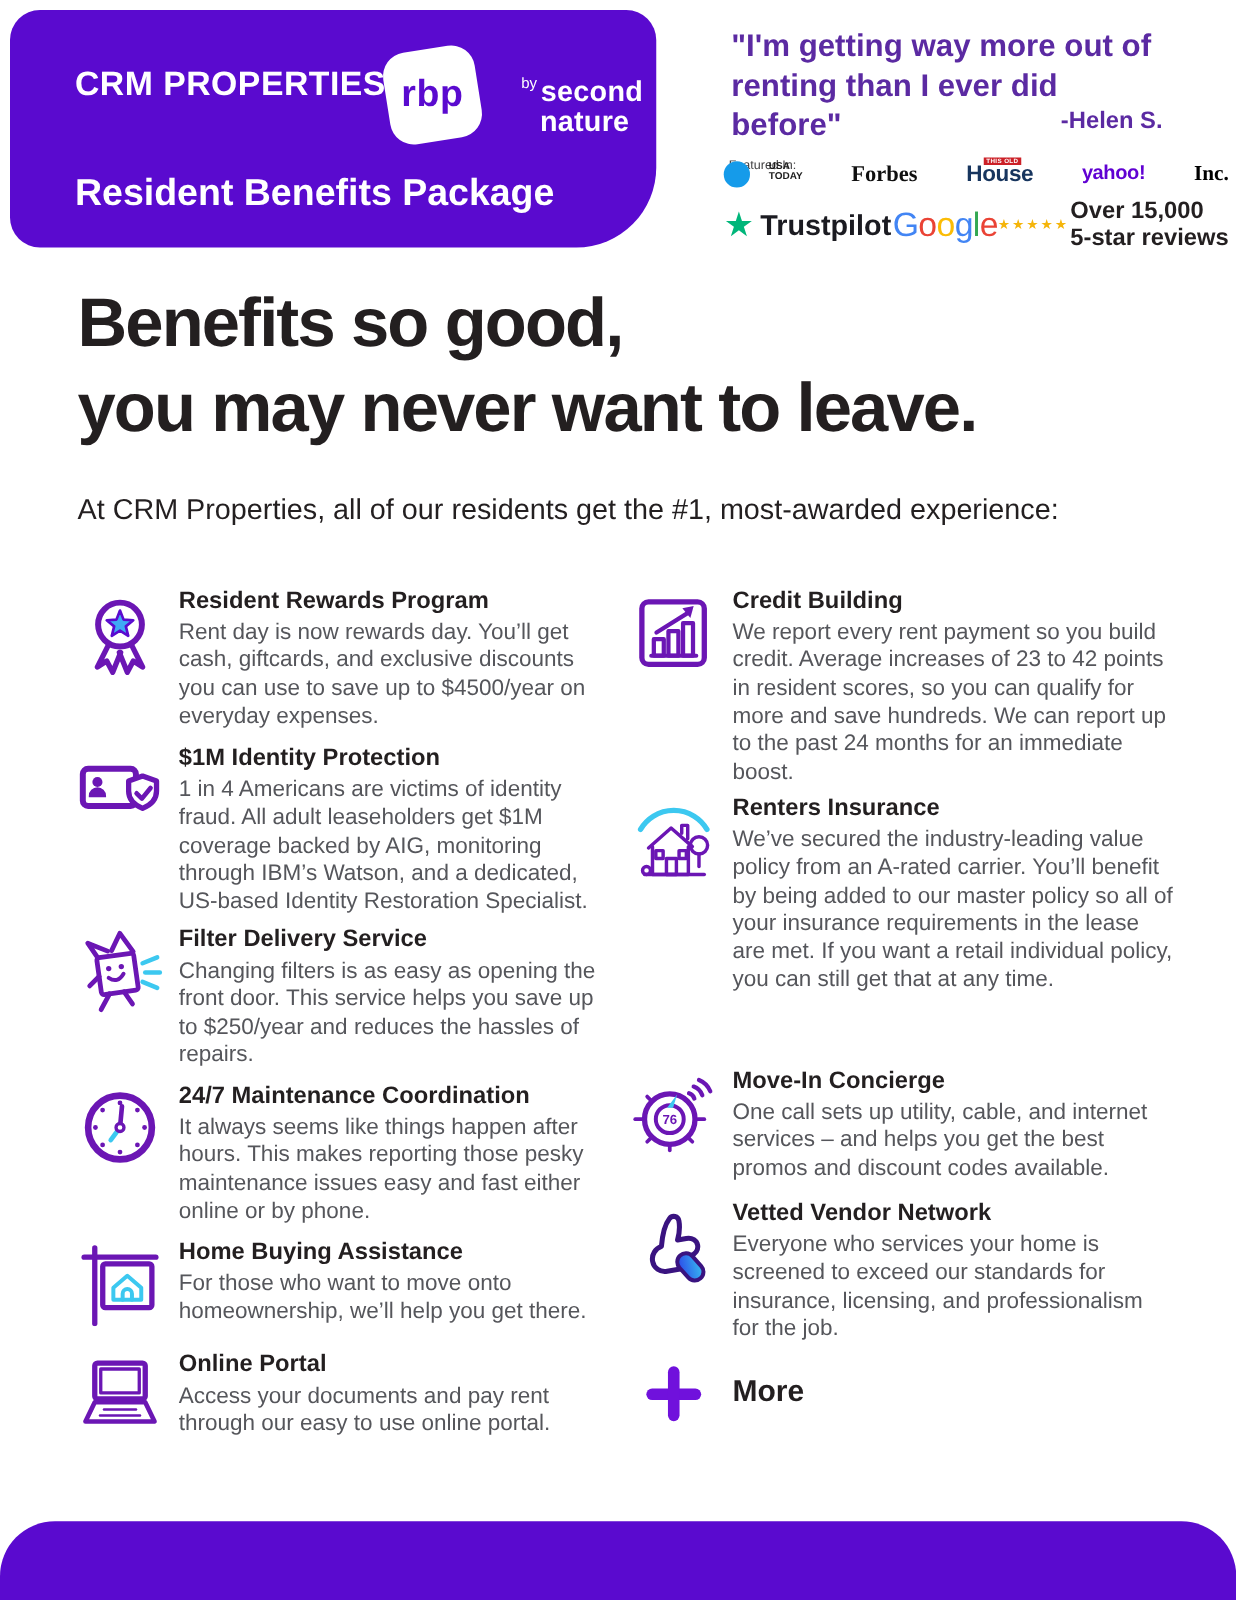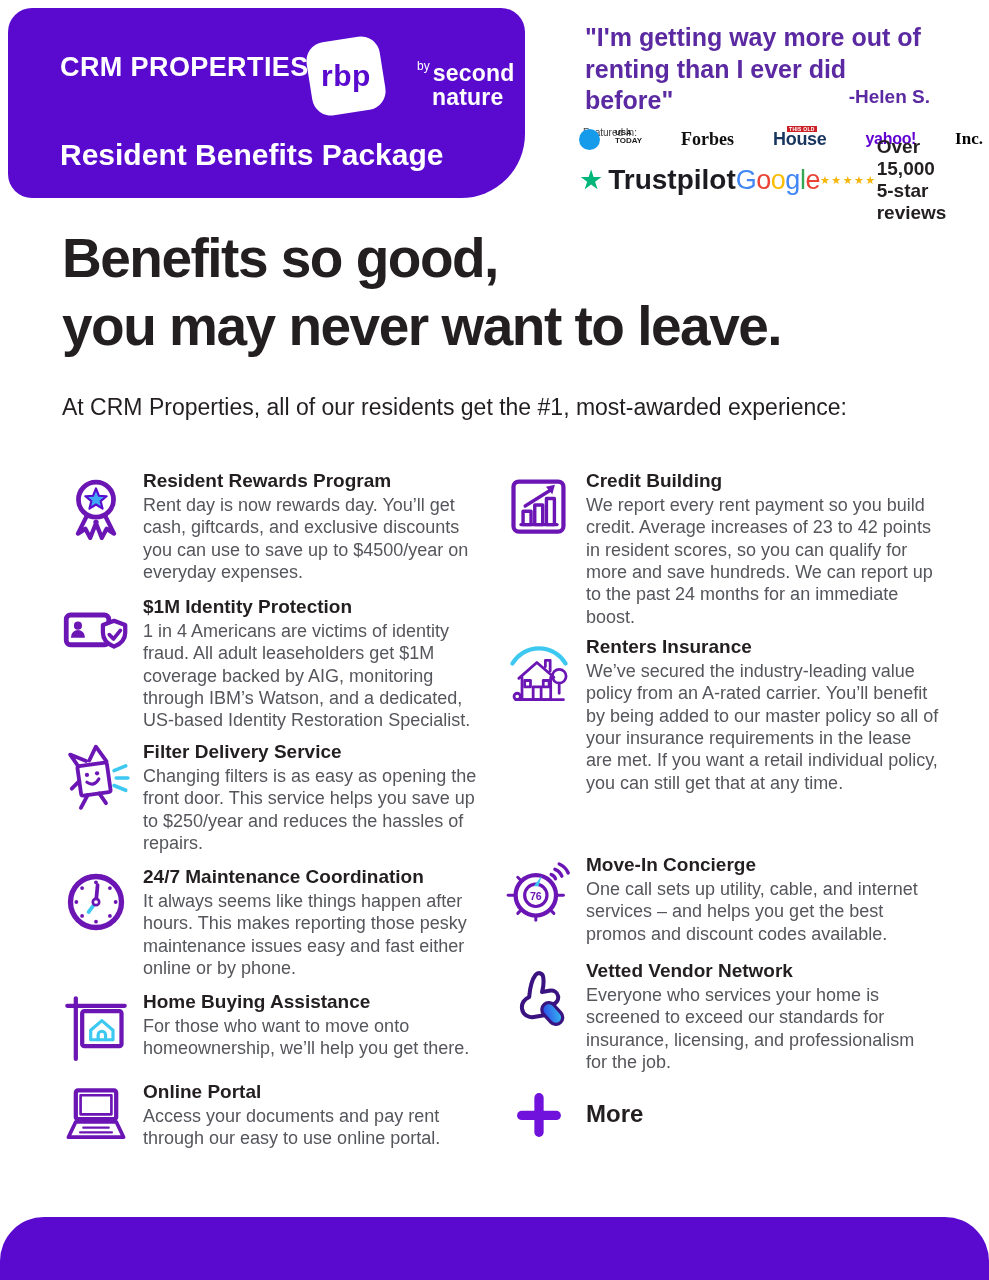--- a/index.html
+++ b/index.html
@@ -41,21 +41,21 @@
   .house{position:relative;font-weight:800;font-size:18px;color:#17355e;letter-spacing:-.3px;}
   .house .tag{position:absolute;left:14px;top:-3px;font-size:5px;font-weight:700;color:#ffffff;
               background:#cc2027;padding:0 2px;line-height:1.3;letter-spacing:.3px;}
   .yahoo{font-size:16px;font-weight:800;color:#6001d2;letter-spacing:-.3px;}
   .inc{font-family:"Liberation Serif",serif;font-weight:700;font-size:17px;color:#000000;}
 
   .trust-row{position:absolute;left:579px;top:156px;width:404px;height:48px;display:flex;
              align-items:center;justify-content:space-between;}
   .trustpilot{display:flex;align-items:center;gap:5px;}
   .tp-star{font-size:27px;color:#00b67a;line-height:1;}
-  .tp-text{font-size:28px;font-weight:600;color:#1b1b21;}
+  .tp-text{font-size:23px;font-weight:600;color:#1b1b21;}
   .google{display:flex;align-items:center;line-height:1;}
   .google-word{font-size:27px;font-weight:500;letter-spacing:-.5px;}
   .g-blue{color:#4285f4;} .g-red{color:#ea4335;} .g-yellow{color:#fbbc05;} .g-green{color:#34a853;}
   .google-stars{font-size:11px;color:#f5b50a;letter-spacing:1.5px;margin-top:1px;}
   .reviews{font-size:19px;font-weight:700;color:#231f20;line-height:1.15;text-align:left;}
 
   
   .headline{position:absolute;left:62px;top:224px;font-size:55px;font-weight:800;color:#231f20;
             line-height:1.24;letter-spacing:-1.5px;}
   .subheadline{position:absolute;left:62px;top:394px;font-size:23px;font-weight:500;color:#231f20;}

